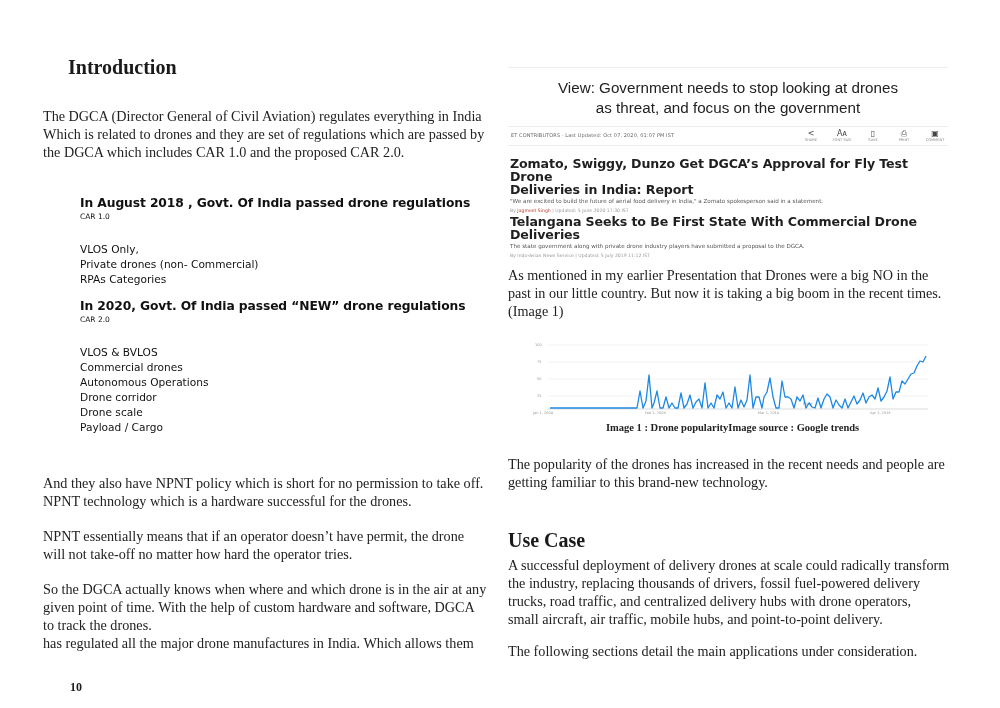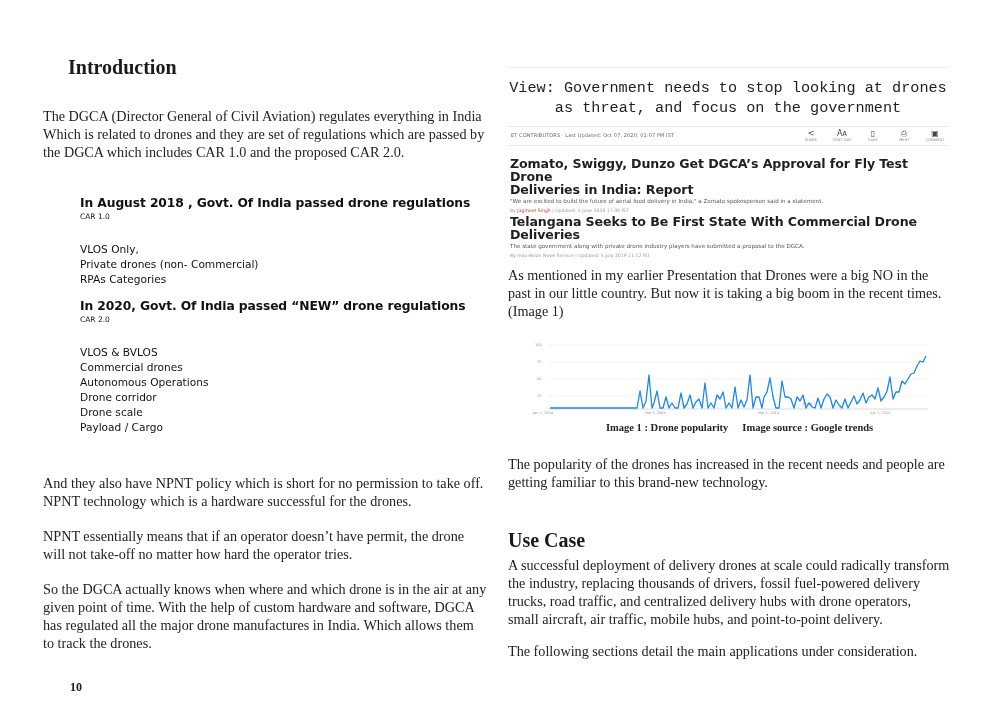--- a/index.html
+++ b/index.html
@@ -15,37 +15,37 @@
     .reg-block { position: absolute; left: 37px; font-family: "DejaVu Sans", sans-serif; color: #111; }
     .reg-title { font-weight: bold; font-size: 12.3px; line-height: 15px; letter-spacing: -0.1px; }
     .reg-sub { font-size: 7.5px; line-height: 10px; margin-top: 1px; }
     .reg-list { margin-top: 20px; font-size: 10.6px; line-height: 15px; }
     .reg-list div { white-space: nowrap; }
 
     .page-number { position: absolute; left: 27px; top: 680px; font-weight: bold; font-size: 12px; }
 
     
     .article-box { position: absolute; left: 0; top: 67px; width: 440px; height: 62px; border-top: 1px solid #ececec; }
-    .article-headline { position: absolute; left: 0; top: 10px; width: 440px; text-align: center; font-family: Liberation Mono, monospace; font-size: 15.2px; line-height: 20px; color: #222; }
+    .article-headline { position: absolute; left: 0; top: 10px; width: 440px; text-align: center; font-family: Liberation Sans, sans-serif; font-size: 15.2px; line-height: 20px; color: #222; }
     .article-meta { position: absolute; left: 0; top: 58px; width: 440px; height: 20px; border-top: 1px solid #ececec; border-bottom: 1px solid #ececec; }
     .meta-text { position: absolute; left: 3px; top: 5px; font-family: "DejaVu Sans", sans-serif; font-size: 5px; color: #666; letter-spacing: 0.1px; }
     .meta-tools { position: absolute; right: 2px; top: 2px; display: flex; gap: 9px; }
     .meta-tool { display: flex; flex-direction: column; align-items: center; width: 22px; }
     .meta-tool .ic { font-size: 8px; line-height: 9px; color: #444; font-family: "DejaVu Sans", sans-serif; }
     .meta-tool .lb { font-family: "DejaVu Sans", sans-serif; font-size: 3.6px; color: #888; white-space: nowrap; }
 
     .news { position: absolute; left: 2px; font-family: "DejaVu Sans", sans-serif; }
     .news-title { font-weight: bold; font-size: 12.6px; line-height: 13px; color: #1f1f1f; letter-spacing: -0.1px; }
     .news-sub { font-size: 5.6px; color: #555; margin-top: 2px; }
     .news-byline { font-size: 4.6px; color: #999; margin-top: 4px; }
     .news-byline .author { color: #c0392b; }
 
     .trend-chart { position: absolute; left: 25px; top: 337px; width: 400px; height: 78px; }
     .caption { position: absolute; top: 422px; left: 98px; font-weight: bold; font-size: 10.5px; color: #222; white-space: nowrap; }
-    .caption span + span { margin-left: 14px; }
+    .caption span + span { }
   </style>
 </head>
 <body>
 
 <div class="page-left">
   <div class="heading" style="left:0; top:56px;margin-left:25px;">Introduction</div>
 
   <div class="para" style="left:0; top:107px;">
     <div>The DGCA (Director General of Civil Aviation) regulates everything in India</div>
     <div>Which is related to drones and they are set of regulations which are passed by</div>
@@ -81,22 +81,22 @@
   </div>
 
   <div class="para" style="left:0; top:527px;">
     <div>NPNT essentially means that if an operator doesn’t have permit, the drone</div>
     <div>will not take-off no matter how hard the operator tries.</div>
   </div>
 
   <div class="para" style="left:0; top:580px;">
     <div>So the DGCA actually knows when where and which drone is in the air at any</div>
     <div>given point of time. With the help of custom hardware and software, DGCA</div>
+    <div>to track the drones.</div>
     <div>has regulated all the major drone manufactures in India. Which allows them</div>
-    <div>to track the drones.</div>
   </div>
 
   <div class="page-number">10</div>
 </div>
 
 <div class="page-right">
   <div class="article-box">
     <div class="article-headline">
       <div>View: Government needs to stop looking at drones</div>
       <div>as threat, and focus on the government</div>

